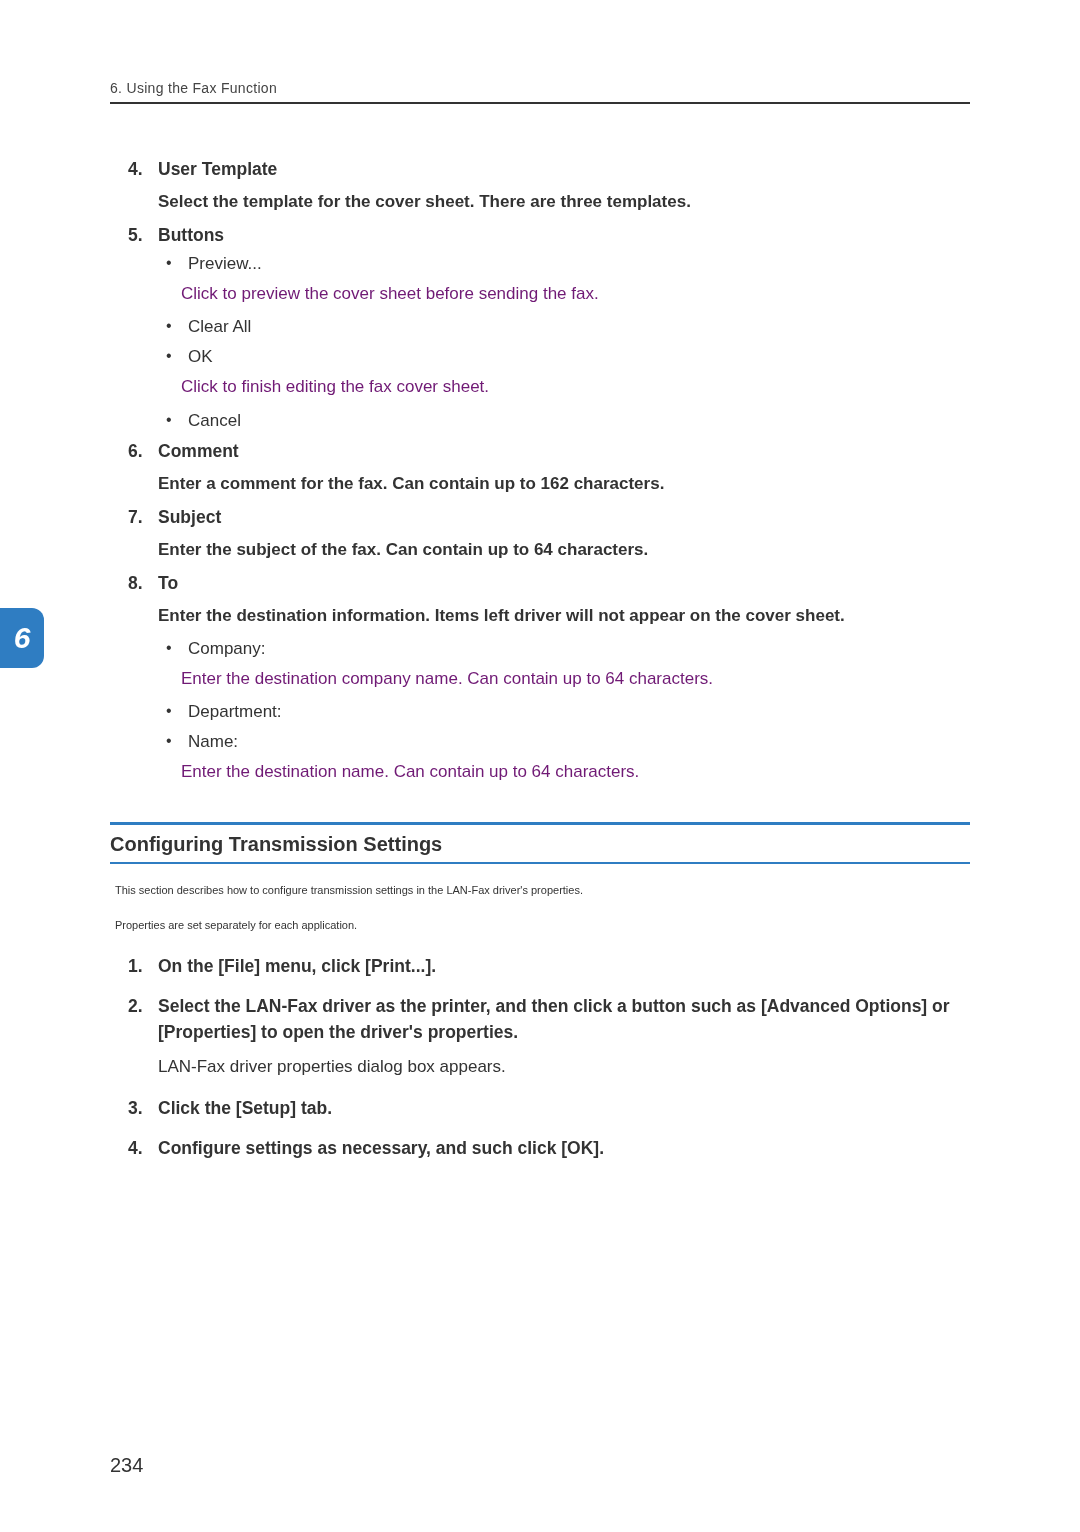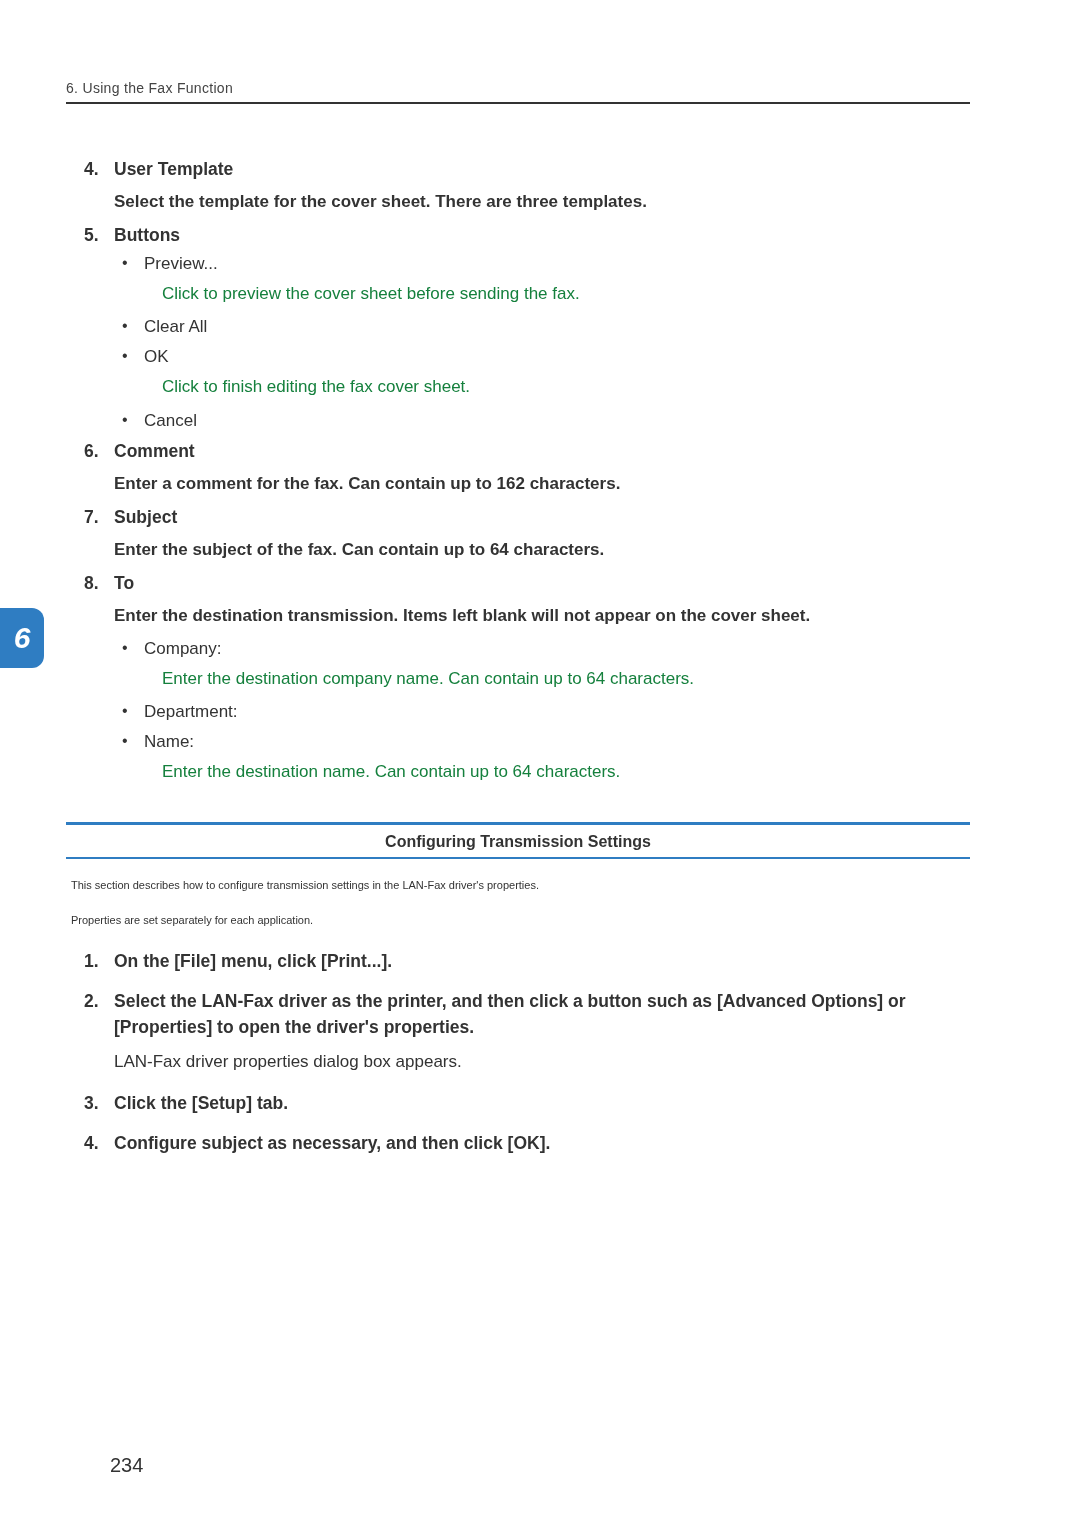--- a/index.html
+++ b/index.html
@@ -6,21 +6,21 @@
     margin: 0;
     padding: 0;
     background: #ffffff;
     width: 1080px;
     font-family: Arial, Helvetica, sans-serif;
     color: #333333;
   }
   .page {
     width: 1080px;
     min-height: 1532px;
-    padding: 80px 110px 60px 66px;
+    padding: 80px 110px 60px 110px;
     box-sizing: border-box;
     position: relative;
   }
   .header-bar {
     font-size: 14px;
     color: #444;
     letter-spacing: 0.3px;
     border-bottom: 2px solid #333;
     padding-bottom: 6px;
     margin-bottom: 55px;
@@ -68,24 +68,24 @@
   .bullet-dot {
     width: 22px;
     flex-shrink: 0;
     color: #333;
   }
   .bullet-label {
     font-size: 17px;
     color: #333;
   }
   .bullet-body {
-    margin: 6px 0 0 40px;
-    font-size: 17px;
-    line-height: 1.6;
-    color: #15803d;
+    margin: 6px 0 0 15px;
+    font-size: 17px;
+    line-height: 1.6;
+    color: #701a75;
   }
   .chapter-tab {
     position: absolute;
     left: 0;
     top: 608px;
     width: 44px;
     height: 60px;
     background: #2f7dc2;
     color: #ffffff;
     font-size: 30px;
@@ -95,24 +95,23 @@
     align-items: center;
     justify-content: center;
     border-top-right-radius: 12px;
     border-bottom-right-radius: 12px;
   }
   .section-heading {
     margin-top: 36px;
     border-top: 3px solid #2f7dc2;
     border-bottom: 2px solid #2f7dc2;
     padding: 8px 0 6px 0;
-    font-size: 16px;
-    font-weight: 700;
-    color: #333;
-    text-align: center;
+    font-size: 20px;
+    font-weight: 700;
+    color: #333;
   }
   .body-p {
     font-size: 11px;
     line-height: 1.6;
     color: #333;
     margin: 18px 0 8px 0;
     padding: 0 5px;
   }
   .ol-steps {
     list-style: none;
@@ -223,21 +222,21 @@
         <p>Enter the subject of the fax. Can contain up to 64 characters.</p>
       </div>
     </li>
 
     <li>
       <div class="num-title">
         <span class="num">8.</span>
         <span>To</span>
       </div>
       <div class="indent">
-        <p>Enter the destination transmission. Items left blank will not appear on the cover sheet.</p>
+        <p>Enter the destination information. Items left driver will not appear on the cover sheet.</p>
       </div>
       <ul class="bullets">
         <li>
           <div class="bullet-row">
             <span class="bullet-dot">•</span>
             <span class="bullet-label">Company:</span>
           </div>
           <div class="bullet-body">Enter the destination company name. Can contain up to 64 characters.</div>
         </li>
         <li>
@@ -278,20 +277,20 @@
     </li>
     <li>
       <div class="step-title">
         <span class="num">3.</span>
         <span>Click the [Setup] tab.</span>
       </div>
     </li>
     <li>
       <div class="step-title">
         <span class="num">4.</span>
-        <span>Configure subject as necessary, and then click [OK].</span>
+        <span>Configure settings as necessary, and such click [OK].</span>
       </div>
     </li>
   </ol>
 
   <div class="page-number">234</div>
 
 </div>
 
 </body></html>

